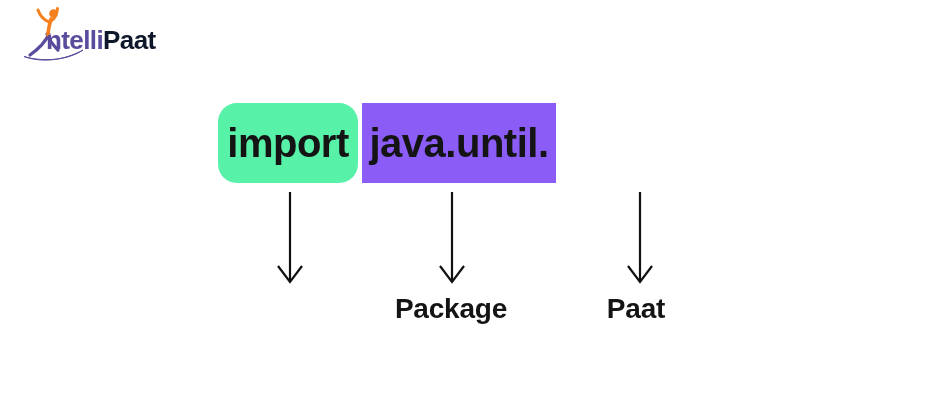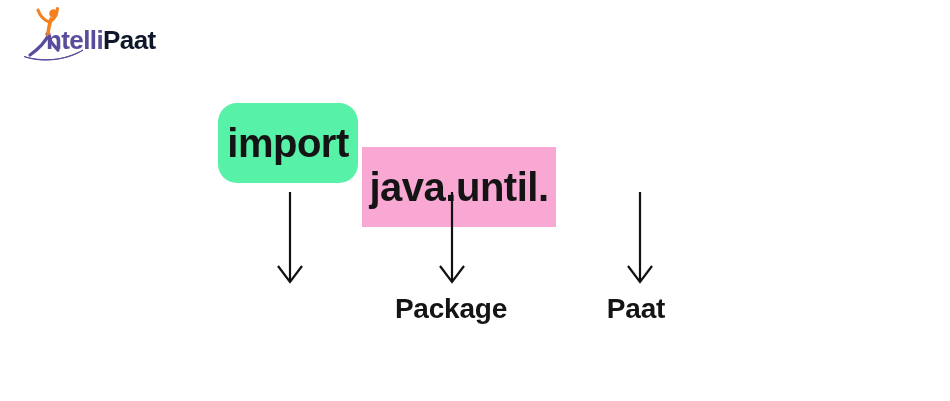--- a/index.html
+++ b/index.html
@@ -108,21 +108,21 @@
 
       <circle cx="31.5" cy="7.5" r="4.3" fill="#f5811e"></circle>
     </svg>
     <div class="logo-text">
       <span style="color: rgb(90, 75, 156); text-align: right;">ntelli</span><span style="color: #0f172a;">Paat</span>
     </div>
   </div>
 
 
   <div class="code-box b1" style="background-color: rgb(88, 241, 168); border-radius: 19px;">import</div>
-  <div class="code-box b2" style="background-color: #f9a8d4; margin-top: 44px;">java.until.</div>
+  <div class="code-box b2" style="background-color: #8b5cf6;">java.until.</div>
 
   <svg class="arrow a1" width="34" height="96" viewBox="0 0 34 96">
     <line x1="17" y1="2" x2="17" y2="92" stroke="#111" stroke-width="2.2"></line>
     <polyline points="5,76 17,92 29,76" fill="none" stroke="#111" stroke-width="2.2"></polyline>
   </svg>
   <svg class="arrow a2" width="34" height="96" viewBox="0 0 34 96">
     <line x1="17" y1="2" x2="17" y2="92" stroke="#111" stroke-width="2.2"></line>
     <polyline points="5,76 17,92 29,76" fill="none" stroke="#111" stroke-width="2.2"></polyline>
   </svg>
   <svg class="arrow a3" width="34" height="96" viewBox="0 0 34 96">

